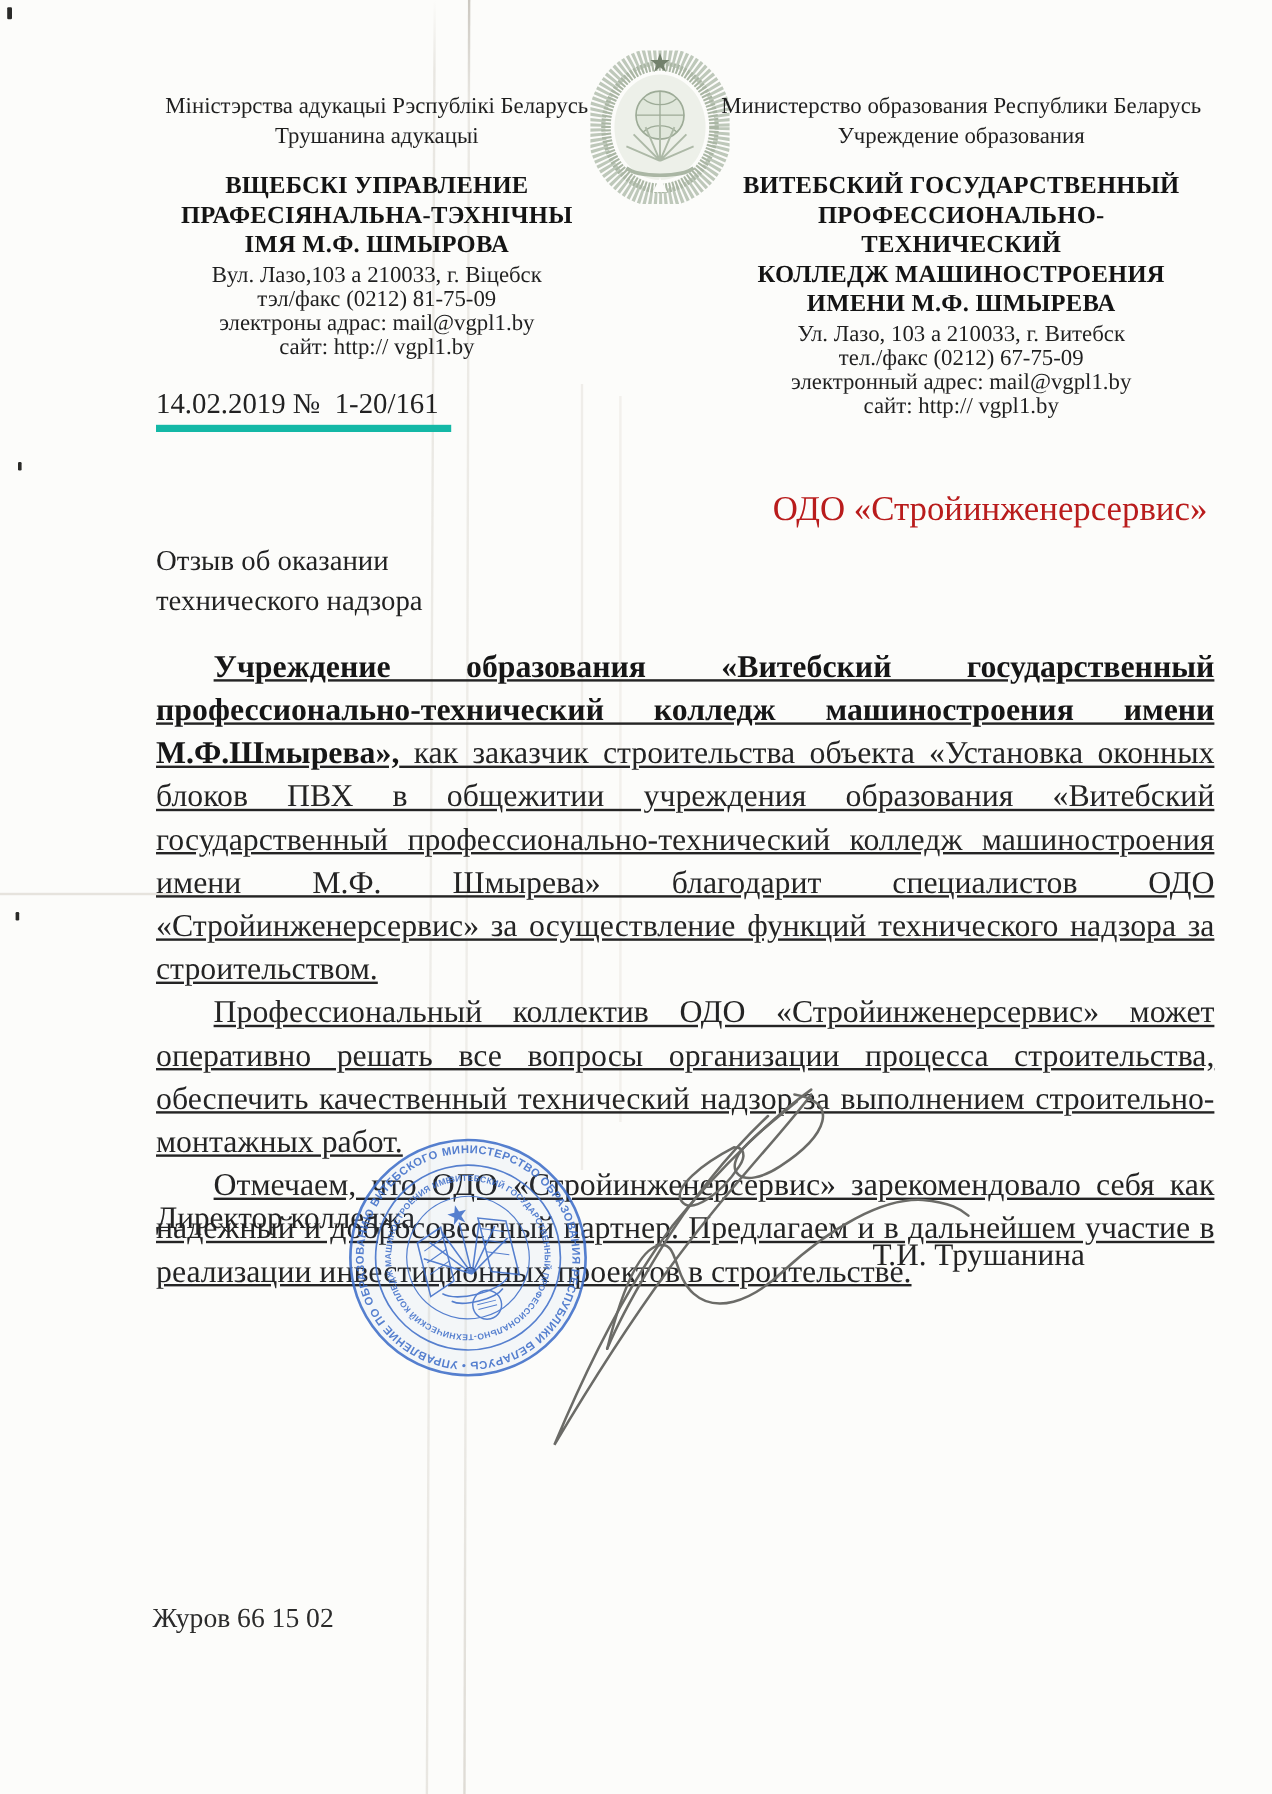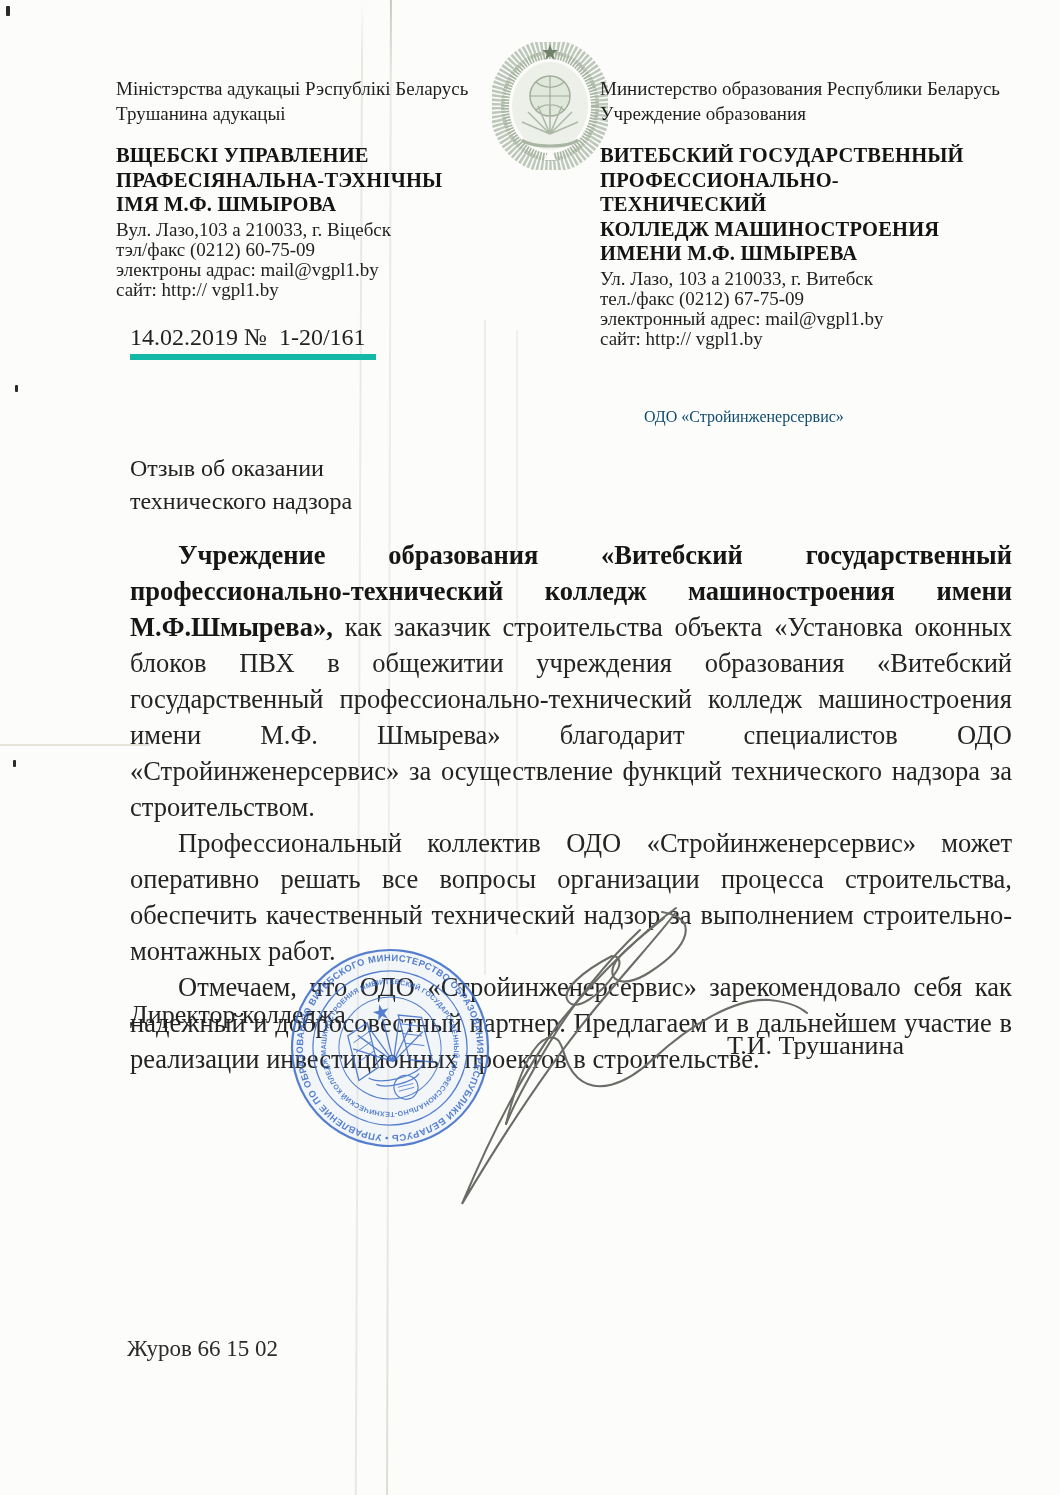--- a/index.html
+++ b/index.html
@@ -11,35 +11,35 @@
   }
   
   .fold{position:absolute;top:0;bottom:0;width:2px;pointer-events:none;}
   .fold.a{left:358px;background:linear-gradient(#0000 0,#9b917f33 4%,#9b917f22 60%,#9b917f33 100%);transform:rotate(.25deg);}
   .fold.b{left:388px;background:linear-gradient(#6b5f4d55 0,#9b917f2e 6%,#9b917f1f 70%,#8d826f44 100%);transform:rotate(.15deg);}
   .fold.c{left:484px;top:320px;bottom:520px;background:#a89d8a26;}
   .fold.d{left:516px;top:330px;bottom:560px;background:#a89d8a1e;}
   .crease-h{position:absolute;left:0;width:150px;height:2px;background:#b9b2a455;}
   .speck{position:absolute;background:#2a2a28;border-radius:1px;}
   
-  .org-col{position:absolute;top:76px;text-align:left;line-height:25px;font-size:19px;color:#1f1f1f;}
+  .org-col{position:absolute;top:76px;text-align:center;line-height:25px;font-size:19px;color:#1f1f1f;}
   .org-col.left{left:116px;width:396px;}
   .org-col.right{left:600px;width:402px;}
   .org-name{margin-top:17px;font-weight:bold;font-size:20.5px;line-height:24.5px;letter-spacing:.2px;color:#141414;}
   .org-contacts{font-size:19px;line-height:20px;margin-top:3px;}
   .emblem-wrap{position:absolute;left:492px;top:42px;width:116px;height:128px;}
   
   .ref-line{position:absolute;left:130px;top:324px;font-size:24px;white-space:pre;
     border-bottom:6px solid #14b8a6;padding:0 10px 3px 0;color:#222;}
-  .addressee{position:absolute;left:644px;top:408px;font-size:16px;color:#0c4a6e;}
+  .addressee{position:absolute;left:644px;top:408px;font-size:29px;color:#b91c1c;}
   .subject{position:absolute;left:130px;top:452px;font-size:24px;line-height:33px;color:#222;}
   
   .body-text{position:absolute;left:130px;top:537px;width:882px;font-size:26.5px;line-height:36px;
     text-align:justify;color:#242424;}
-  .body-text p{margin:0;text-indent:48px;}
+  .body-text p{margin:0;text-indent:48px;text-decoration:underline;}
   .body-text .b{font-weight:bold;color:#161616;}
   
   .sig-row{position:absolute;left:0;top:1000px;width:1060px;font-size:26px;color:#242424;}
   .sig-pos{position:absolute;left:130px;top:0;text-align:right;}
   .sig-name{position:absolute;left:727px;top:2px;margin-top:29px;}
   .executor{position:absolute;left:127px;top:1336px;font-size:23px;color:#2b2b2b;}
   
   .overlay{position:absolute;left:0;top:0;width:1060px;height:1495px;pointer-events:none;}
   .stamp-text{font-family:"Liberation Sans","DejaVu Sans",sans-serif;font-weight:bold;}
 </style>
@@ -60,21 +60,21 @@
   <div class="org-col left">
     <div>Міністэрства адукацыі Рэспублікі  Беларусь</div>
     <div>Трушанина адукацыі</div>
     <div class="org-name">
       <div>ВЩЕБСКІ УПРАВЛЕНИЕ</div>
       <div>ПРАФЕСІЯНАЛЬНА-ТЭХНІЧНЫ</div>
       <div>ІМЯ М.Ф. ШМЫРОВА</div>
     </div>
     <div class="org-contacts">
       <div>Вул. Лазо,103 а 210033, г. Віцебск</div>
-      <div>тэл/факс (0212) 60-75-09</div>
+      <div>тэл/факс (0212) 81-75-09</div>
       <div>электроны адрас: mail@vgpl1.by</div>
       <div>сайт: http:// vgpl1.by</div>
     </div>
   </div>
 
   <div class="emblem-wrap">
     <svg width="116" height="128" viewBox="0 0 116 128">
       <ellipse cx="58" cy="64" rx="53" ry="59" fill="none" stroke="#bec8ba" stroke-width="15" stroke-dasharray="2.5 1.6"></ellipse>
       <ellipse cx="58" cy="64" rx="45" ry="51" fill="none" stroke="#aab6a4" stroke-width="8" stroke-dasharray="1.8 1.2"></ellipse>
       <ellipse cx="58" cy="64" rx="38" ry="44" fill="#edf0e9"></ellipse>

